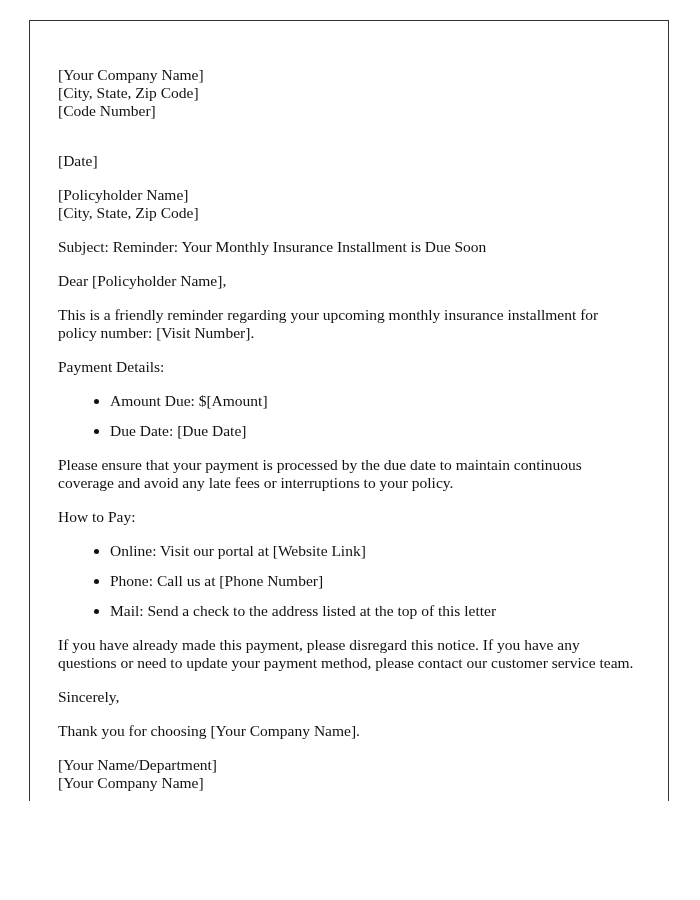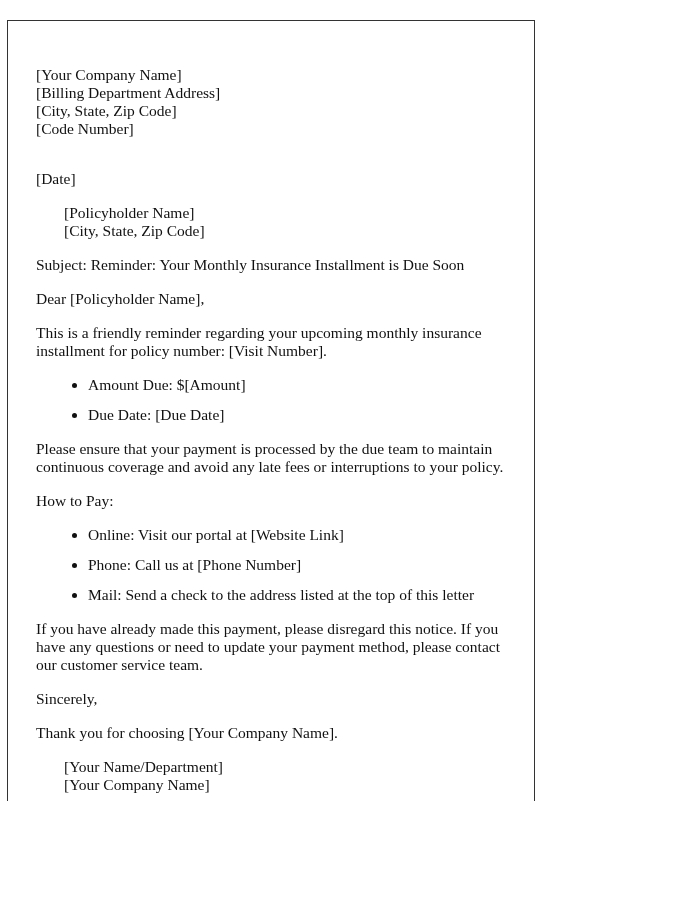--- a/index.html
+++ b/index.html
@@ -2,70 +2,70 @@
 <html><head>
   <meta charset="utf-8">
   <style>
     html, body { margin: 0; padding: 0; background: #ffffff; }
     body {
       width: 700px; height: 900px; position: relative; overflow: hidden;
       font-family: "Liberation Serif", "DejaVu Serif", serif;
       font-size: 15.5px; line-height: 18px; color: #111111;
     }
     .page {
-      position: absolute; left: 7px; top: 20px;
-      width: 528px; height: 781px;
+      position: absolute; left: 29px; top: 20px;
+      width: 640px; height: 781px;
       border-left: 1.5px solid #333333;
       border-top: 1.5px solid #333333;
       border-right: 1.5px solid #333333;
       box-sizing: border-box;
       padding: 29px 28px 0 28px;
       overflow: hidden;
     }
     p { margin: 0 0 16px 0; }
-    .lines div { white-space: nowrap; margin-left: 28px; }
+    .lines div { white-space: nowrap; }
     b { font-weight: normal; }
     ul { margin: 0 0 16px 0; padding-left: 40px; }
     ul li { margin: 12px; padding: 0; }
   </style>
 </head>
 <body>
 
 <div class="page">
 
   <p class="lines">
     </p>
     <div>[Your Company Name]</div>
-    <div>[Billing Department Address]</div>
     <div>[City, State, Zip Code]</div>
     <div>[Code Number]</div>
   <p></p>
   <div style="height:16px"></div>
 
   <p>[Date]</p>
 
   <div class="lines">
     <div>[Policyholder Name]</div>
     <div>[City, State, Zip Code]</div>
   </div>
   <div style="height:16px"></div>
 
   <p><b>Subject: Reminder: Your Monthly Insurance Installment is Due Soon</b></p>
 
   <p>Dear [Policyholder Name],</p>
 
   <p><span>This is a friendly reminder regarding your upcoming monthly insurance installment for policy number: </span><b>[Visit Number]</b><span>.</span></p>
 
+  <p><b>Payment Details:</b></p>
 
   <ul>
     <li><b>Amount Due:</b><span> $[Amount]</span></li>
     <li><b>Due Date:</b><span> [Due Date]</span></li>
   </ul>
 
-  <p>Please ensure that your payment is processed by the due team to maintain continuous coverage and avoid any late fees or interruptions to your policy.</p>
+  <p>Please ensure that your payment is processed by the due date to maintain continuous coverage and avoid any late fees or interruptions to your policy.</p>
 
   <p><b>How to Pay:</b></p>
 
   <ul>
     <li><b>Online:</b><span> Visit our portal at [Website Link]</span></li>
     <li><b>Phone:</b><span> Call us at [Phone Number]</span></li>
     <li><b>Mail:</b><span> Send a check to the address listed at the top of this letter</span></li>
   </ul>
 
   <p>If you have already made this payment, please disregard this notice. If you have any questions or need to update your payment method, please contact our customer service team.</p>

